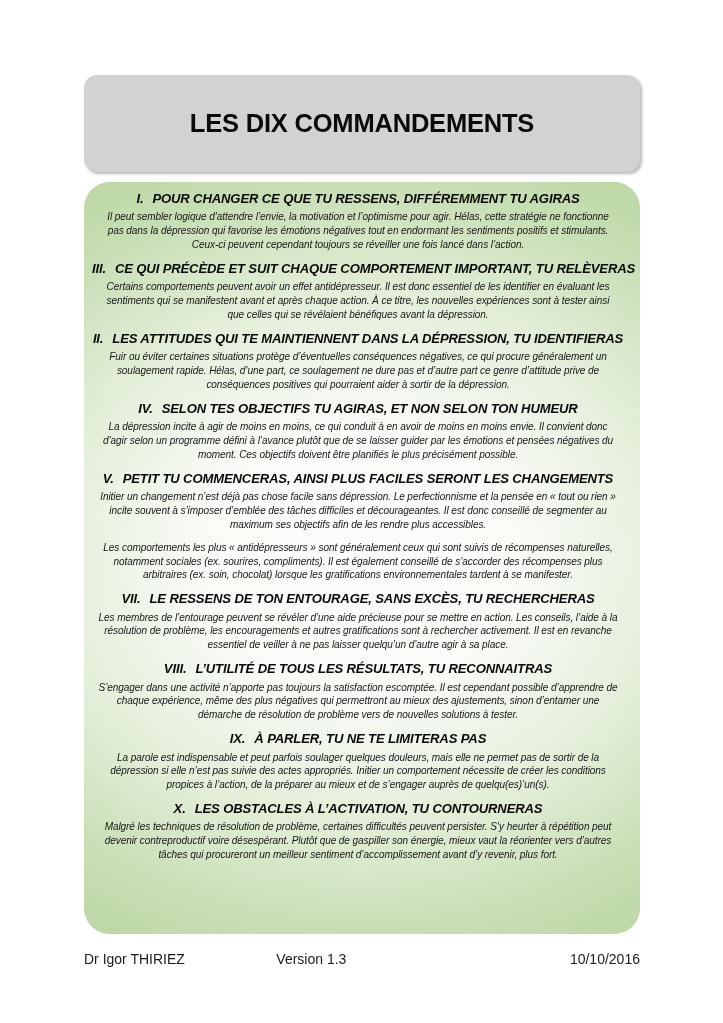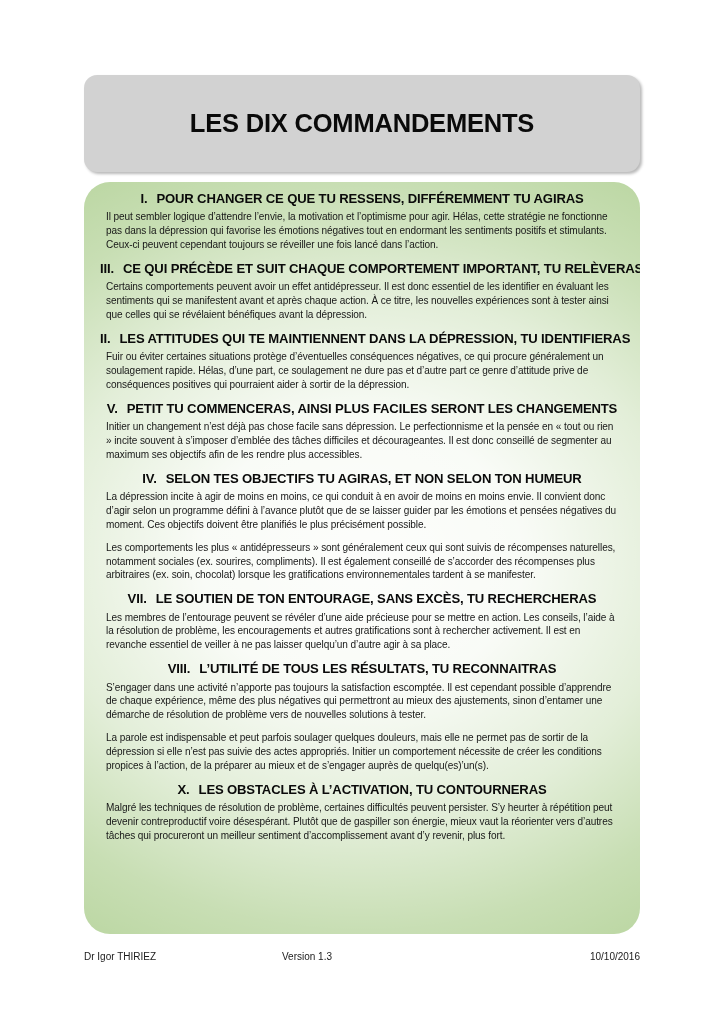--- a/index.html
+++ b/index.html
@@ -71,22 +71,23 @@
         rgba(255,255,255,0.92) 24%,
         rgba(255,255,255,0.62) 47%,
         rgba(255,255,255,0.26) 66%,
         rgba(255,255,255,0.02) 84%,
         rgba(255,255,255,0) 100%);
     pointer-events: none;
   }
   .green-inner {
     position: relative;
     z-index: 2;
-    padding: 9px 16px 10px 16px;
-    box-sizing: border-box;
+    padding: 9px 16px 10px 8px;
+    box-sizing: border-box;
+    font-style: italic;
   }
 
   
   .cmd {
     margin-bottom: 9px;
   }
   .cmd:last-child { margin-bottom: 0; }
 
   .cmd-head {
     text-align: center;
@@ -96,38 +97,38 @@
     letter-spacing: -0.15px;
     line-height: 1.25;
     margin-bottom: 3px;
     white-space: nowrap;
   }
   .cmd-num {
     display: inline-block;
     margin-right: 9px;
   }
   .cmd-body {
-    text-align: left;
+    text-align: center;
     font-size: 10.05px;
     line-height: 1.38;
     color: #171717;
     letter-spacing: -0.08px;
     padding: 0 6px;
   }
 
   
   .footer {
     position: absolute;
     left: 84px;
     top: 951px;
     width: 556px;
     display: flex;
     justify-content: space-between;
     align-items: baseline;
-    font-size: 10px;
+    font-size: 14px;
     color: #1a1a1a;
   }
   .footer-center { flex: 0 0 auto; margin-right: 96px; }
   .footer-left { flex: 0 0 auto; }
   .footer-right { flex: 0 0 auto; margin-left: 36px; }
 </style>
 </head>
 <body>
 
 <div class="page">
@@ -148,44 +149,45 @@
         <div class="cmd-head"><span class="cmd-num">III.</span><span>CE QUI PRÉCÈDE ET SUIT CHAQUE COMPORTEMENT IMPORTANT, TU RELÈVERAS</span></div>
         <div class="cmd-body">Certains comportements peuvent avoir un effet antidépresseur. Il est donc essentiel de les identifier en évaluant les sentiments qui se manifestent avant et après chaque action. À ce titre, les nouvelles expériences sont à tester ainsi que celles qui se révélaient bénéfiques avant la dépression.</div>
       </div>
 
       <div class="cmd">
         <div class="cmd-head"><span class="cmd-num">II.</span><span>LES ATTITUDES QUI TE MAINTIENNENT DANS LA DÉPRESSION, TU IDENTIFIERAS</span></div>
         <div class="cmd-body">Fuir ou éviter certaines situations protège d’éventuelles conséquences négatives, ce qui procure généralement un soulagement rapide. Hélas, d’une part, ce soulagement ne dure pas et d’autre part ce genre d’attitude prive de conséquences positives qui pourraient aider à sortir de la dépression.</div>
       </div>
 
       <div class="cmd">
+        <div class="cmd-head"><span class="cmd-num">IV.</span><span>SELON TES OBJECTIFS TU AGIRAS, ET NON SELON TON HUMEUR</span></div>
+        <div class="cmd-body">La dépression incite à agir de moins en moins, ce qui conduit à en avoir de moins en moins envie. Il convient donc d’agir selon un programme défini à l’avance plutôt que de se laisser guider par les émotions et pensées négatives du moment. Ces objectifs doivent être planifiés le plus précisément possible.</div>
+      </div>
+
+      <div class="cmd">
         <div class="cmd-head"><span class="cmd-num">V.</span><span>PETIT TU COMMENCERAS, AINSI PLUS FACILES SERONT LES CHANGEMENTS</span></div>
         <div class="cmd-body">Initier un changement n’est déjà pas chose facile sans dépression. Le perfectionnisme et la pensée en « tout ou rien » incite souvent à s’imposer d’emblée des tâches difficiles et décourageantes. Il est donc conseillé de segmenter au maximum ses objectifs afin de les rendre plus accessibles.</div>
       </div>
 
       <div class="cmd">
-        <div class="cmd-head"><span class="cmd-num">IV.</span><span>SELON TES OBJECTIFS TU AGIRAS, ET NON SELON TON HUMEUR</span></div>
-        <div class="cmd-body">La dépression incite à agir de moins en moins, ce qui conduit à en avoir de moins en moins envie. Il convient donc d’agir selon un programme défini à l’avance plutôt que de se laisser guider par les émotions et pensées négatives du moment. Ces objectifs doivent être planifiés le plus précisément possible.</div>
-      </div>
-
-      <div class="cmd">
         <div class="cmd-body">Les comportements les plus « antidépresseurs » sont généralement ceux qui sont suivis de récompenses naturelles, notamment sociales (ex. sourires, compliments). Il est également conseillé de s’accorder des récompenses plus arbitraires (ex. soin, chocolat) lorsque les gratifications environnementales tardent à se manifester.</div>
       </div>
 
       <div class="cmd">
-        <div class="cmd-head"><span class="cmd-num">VII.</span><span>LE SOUTIEN DE TON ENTOURAGE, SANS EXCÈS, TU RECHERCHERAS</span></div>
+        <div class="cmd-head"><span class="cmd-num">VII.</span><span>LE RESSENS DE TON ENTOURAGE, SANS EXCÈS, TU RECHERCHERAS</span></div>
         <div class="cmd-body">Les membres de l’entourage peuvent se révéler d’une aide précieuse pour se mettre en action. Les conseils, l’aide à la résolution de problème, les encouragements et autres gratifications sont à rechercher activement. Il est en revanche essentiel de veiller à ne pas laisser quelqu’un d’autre agir à sa place.</div>
       </div>
 
       <div class="cmd">
         <div class="cmd-head"><span class="cmd-num">VIII.</span><span>L’UTILITÉ DE TOUS LES RÉSULTATS, TU RECONNAITRAS</span></div>
         <div class="cmd-body">S’engager dans une activité n’apporte pas toujours la satisfaction escomptée. Il est cependant possible d’apprendre de chaque expérience, même des plus négatives qui permettront au mieux des ajustements, sinon d’entamer une démarche de résolution de problème vers de nouvelles solutions à tester.</div>
       </div>
 
       <div class="cmd">
+        <div class="cmd-head"><span class="cmd-num">IX.</span><span>À PARLER, TU NE TE LIMITERAS PAS</span></div>
         <div class="cmd-body">La parole est indispensable et peut parfois soulager quelques douleurs, mais elle ne permet pas de sortir de la dépression si elle n’est pas suivie des actes appropriés. Initier un comportement nécessite de créer les conditions propices à l’action, de la préparer au mieux et de s’engager auprès de quelqu(es)’un(s).</div>
       </div>
 
       <div class="cmd">
         <div class="cmd-head"><span class="cmd-num">X.</span><span>LES OBSTACLES À L’ACTIVATION, TU CONTOURNERAS</span></div>
         <div class="cmd-body">Malgré les techniques de résolution de problème, certaines difficultés peuvent persister. S’y heurter à répétition peut devenir contreproductif voire désespérant. Plutôt que de gaspiller son énergie, mieux vaut la réorienter vers d’autres tâches qui procureront un meilleur sentiment d’accomplissement avant d’y revenir, plus fort.</div>
       </div>
 
     </div>
   </div>

